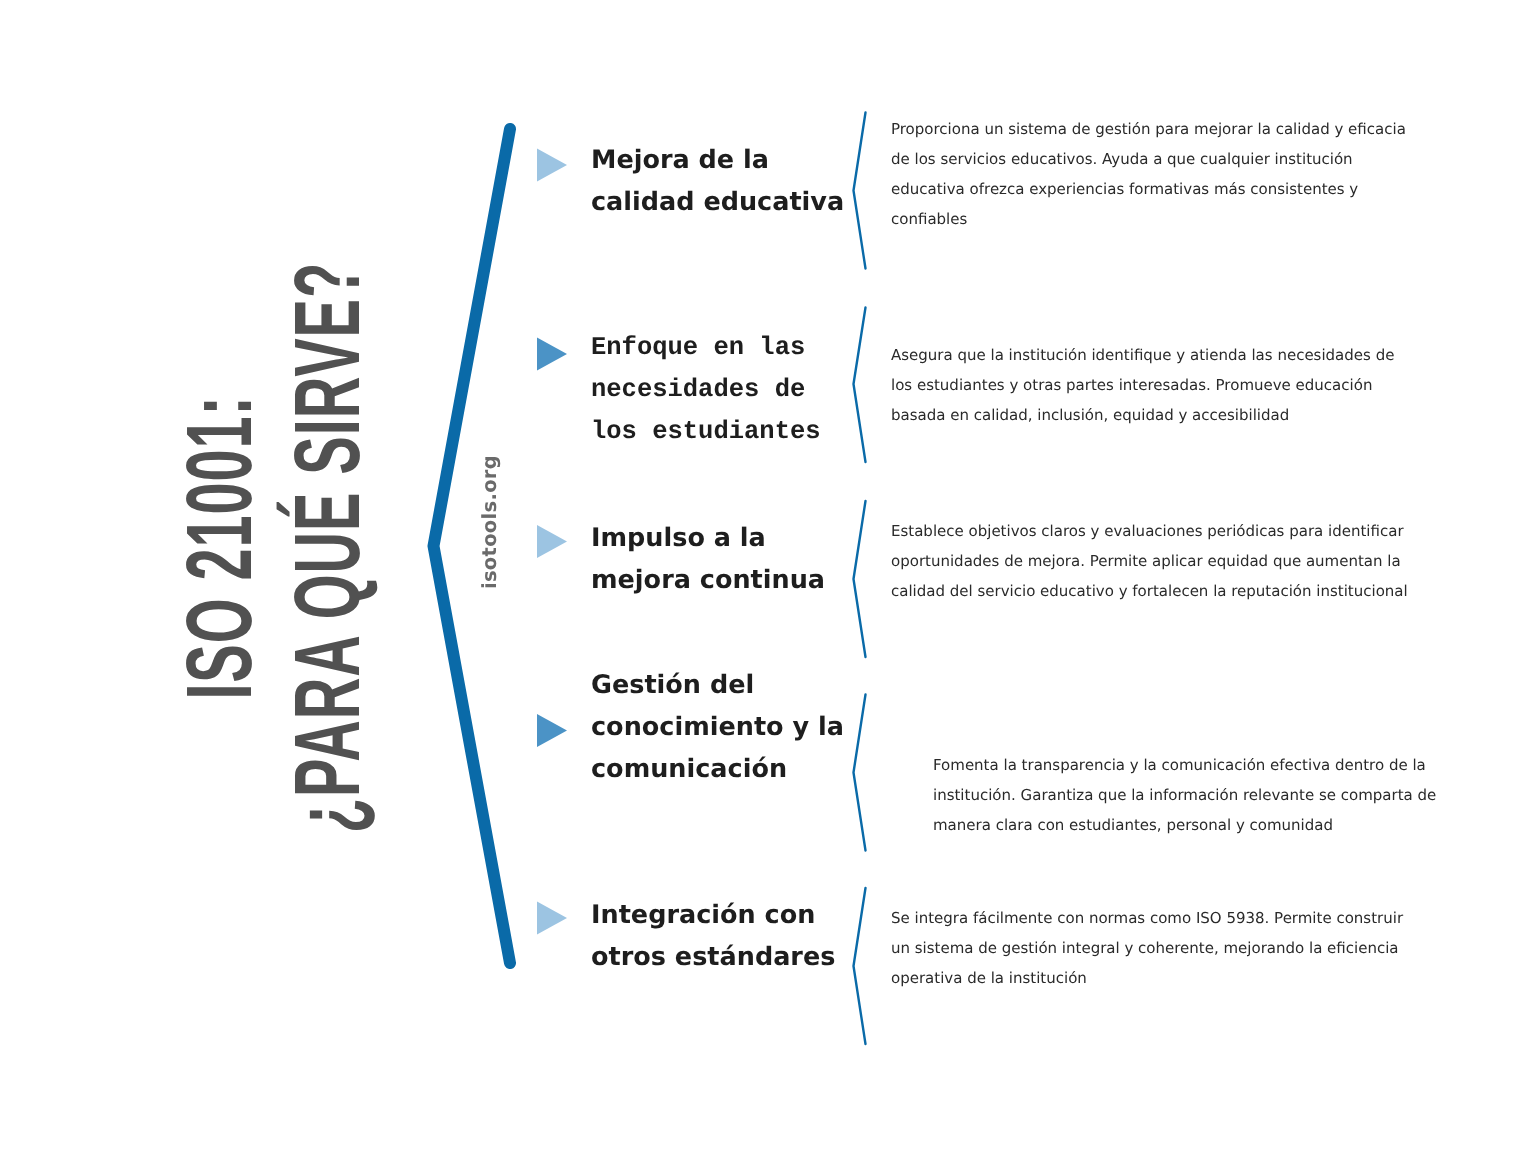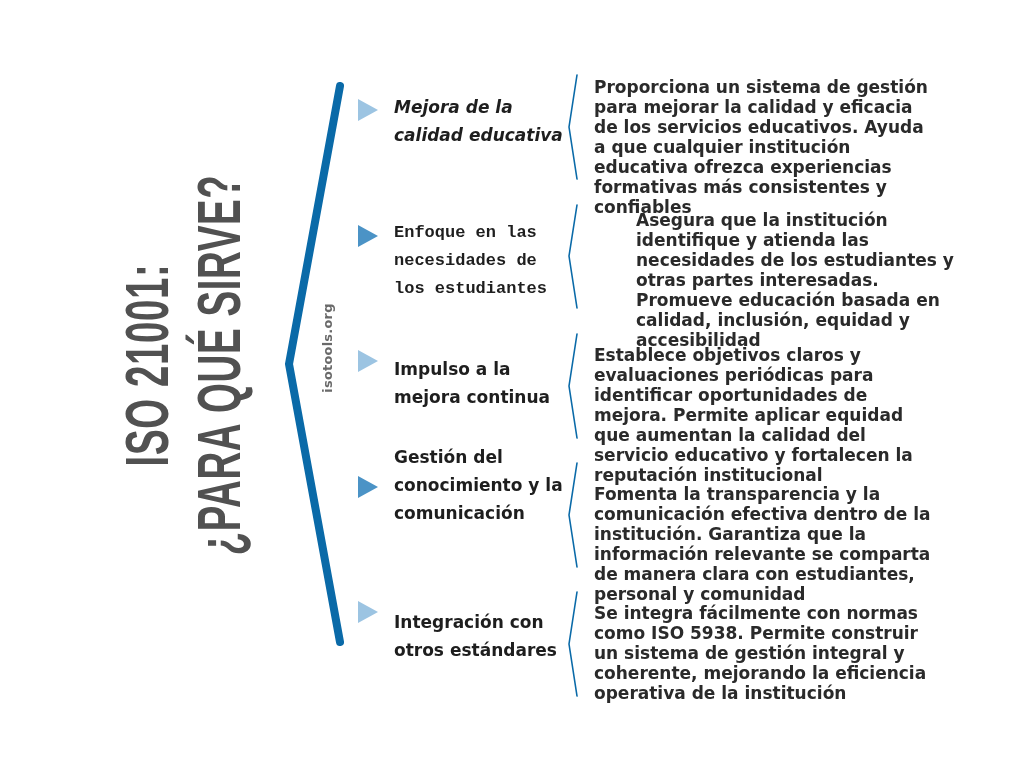--- a/index.html
+++ b/index.html
@@ -85,24 +85,23 @@
       border-left: 20px solid #9cc4e2;
     }
     .tri.dark {
       border-left-color: #4b93c6;
     }
     .row-desc {
       position: absolute;
       left: 594px;
       width: 345px;
       font-family: "DejaVu Sans", sans-serif;
-      font-size: 17px;
+      font-size: 10px;
       line-height: 20px;
       color: #2a2a2a;
-      font-weight: bold;
     }
   </style>
 </head>
 <body>
 
 <div class="title-wrap">
   <div class="title">
     <span class="line line1">ISO 21001:</span>
     <span class="line line2">¿PARA QUÉ SIRVE?</span>
   </div>
@@ -117,30 +116,30 @@
   <polyline points="577,334 569,386 577,438" fill="none" stroke="#0a6aa8" stroke-width="1.6" stroke-linecap="round" stroke-linejoin="round"></polyline>
   <polyline points="577,463 569,515 577,567" fill="none" stroke="#0a6aa8" stroke-width="1.6" stroke-linecap="round" stroke-linejoin="round"></polyline>
   <polyline points="577,592 569,644 577,696" fill="none" stroke="#0a6aa8" stroke-width="1.6" stroke-linecap="round" stroke-linejoin="round"></polyline>
 </svg>
 
 <div class="brand-wrap">
   <div class="brand">isotools.org</div>
 </div>
 
 <div class="tri" style="top:99px;"></div>
-<div class="row-heading" style="top:93px;font-style:italic;">Mejora de la calidad educativa</div>
+<div class="row-heading" style="top:93px;">Mejora de la calidad educativa</div>
 <div class="row-desc" style="top:77px;">Proporciona un sistema de gestión para mejorar la calidad y eficacia de los servicios educativos. Ayuda a que cualquier institución educativa ofrezca experiencias formativas más consistentes y confiables</div>
 
 <div class="tri dark" style="top:225px;"></div>
 <div class="row-heading" style="top:219px;font-family:Liberation Mono, monospace;">Enfoque en las necesidades de los estudiantes</div>
-<div class="row-desc" style="top:210px;margin-left:42px;">Asegura que la institución identifique y atienda las necesidades de los estudiantes y otras partes interesadas. Promueve educación basada en calidad, inclusión, equidad y accesibilidad</div>
+<div class="row-desc" style="top:228px;">Asegura que la institución identifique y atienda las necesidades de los estudiantes y otras partes interesadas. Promueve educación basada en calidad, inclusión, equidad y accesibilidad</div>
 
 <div class="tri" style="top:350px;"></div>
-<div class="row-heading" style="top:355px;">Impulso a la mejora continua</div>
+<div class="row-heading" style="top:345px;">Impulso a la mejora continua</div>
 <div class="row-desc" style="top:345px;">Establece objetivos claros y evaluaciones periódicas para identificar oportunidades de mejora. Permite aplicar equidad que aumentan la calidad del servicio educativo y fortalecen la reputación institucional</div>
 
 <div class="tri dark" style="top:476px;"></div>
 <div class="row-heading" style="top:443px;">Gestión del conocimiento y la comunicación</div>
-<div class="row-desc" style="top:484px;">Fomenta la transparencia y la comunicación efectiva dentro de la institución. Garantiza que la información relevante se comparta de manera clara con estudiantes, personal y comunidad</div>
+<div class="row-desc" style="top:501px;margin-left:28px;">Fomenta la transparencia y la comunicación efectiva dentro de la institución. Garantiza que la información relevante se comparta de manera clara con estudiantes, personal y comunidad</div>
 
 <div class="tri" style="top:601px;"></div>
-<div class="row-heading" style="top:596px;margin-top:12px;">Integración con otros estándares</div>
+<div class="row-heading" style="top:596px;">Integración con otros estándares</div>
 <div class="row-desc" style="top:603px;">Se integra fácilmente con normas como ISO 5938. Permite construir un sistema de gestión integral y coherente, mejorando la eficiencia operativa de la institución</div>
 
 </body></html>

